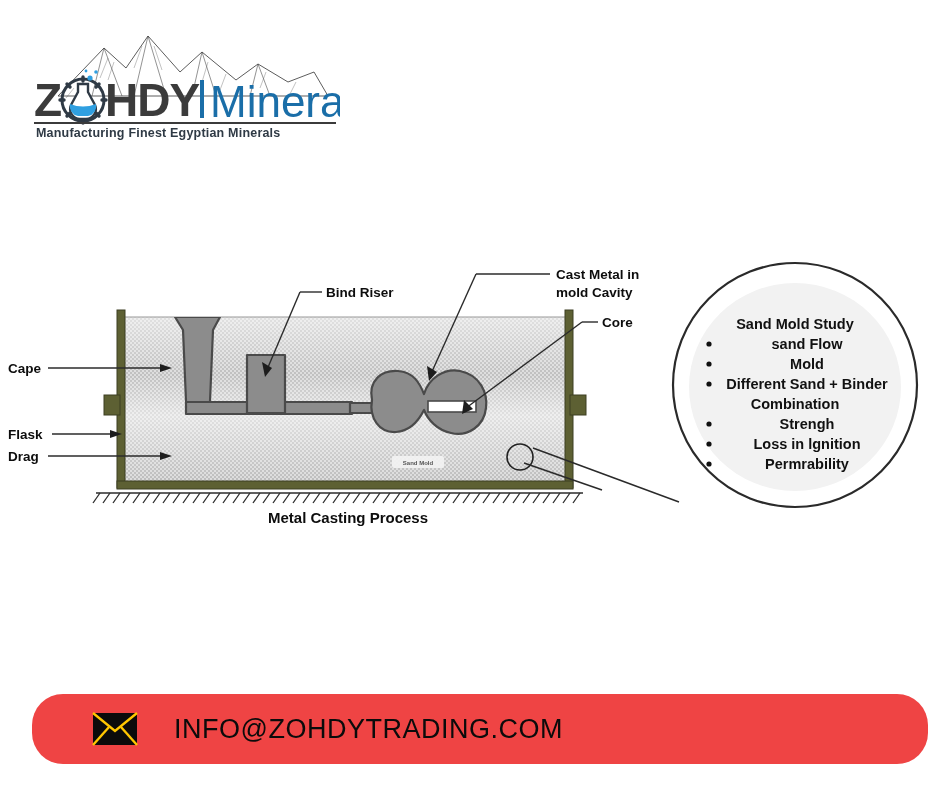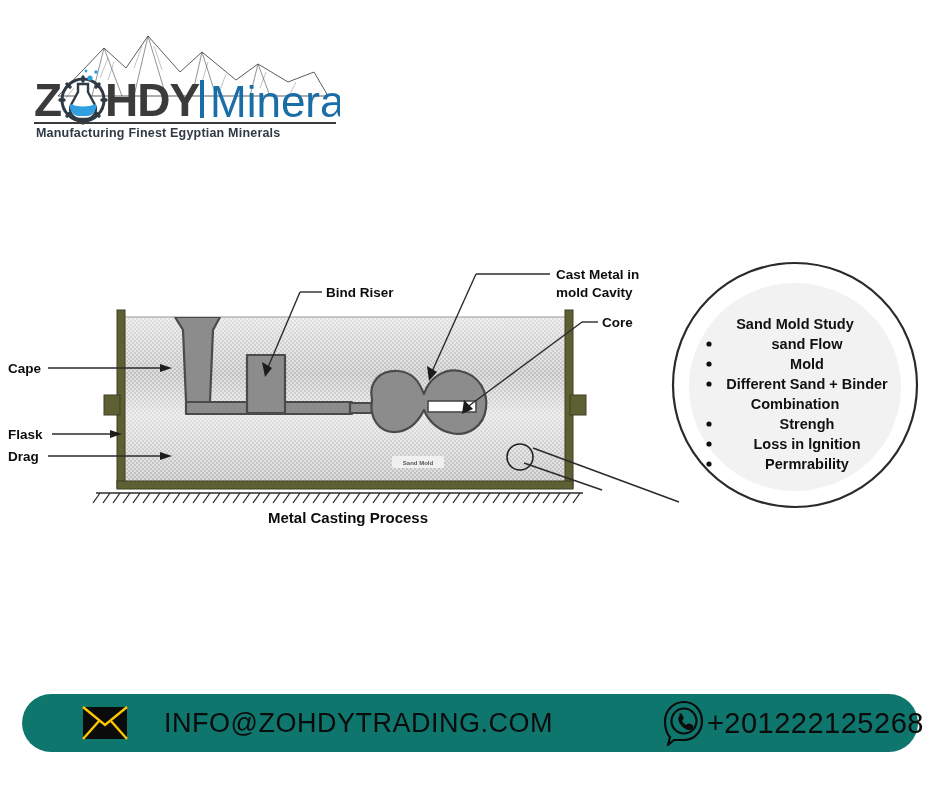--- a/index.html
+++ b/index.html
@@ -16,22 +16,22 @@
   
   #logo{position:absolute;left:30px;top:22px;width:310px;height:118px;}
   #logo svg{display:block;}
 
   
   #diagram{position:absolute;left:0;top:250px;width:940px;height:300px;}
   #diagram svg{display:block;}
 
   
   #footer-bar{
-    position:absolute;left:22px;top:694px;width:896px;height:58px;
-    background:#0f766e;border-radius:31px;
+    position:absolute;left:32px;top:694px;width:896px;height:70px;
+    background:#ef4444;border-radius:31px;
     display:flex;align-items:center;
   }
   .contact-block{display:flex;align-items:center;}
   #email-block{margin-left:60px;}
   #mail-icon{width:46px;height:34px;flex:none;}
   #email-text{
     margin-left:36px;font-size:27px;letter-spacing:.5px;color:#0b0b0b;
     font-family:"Liberation Sans", sans-serif;font-weight:400;white-space:nowrap;
   }
   #phone-block{margin-left:110px;}
@@ -304,26 +304,16 @@
     <div class="contact-block" id="email-block">
       <svg id="mail-icon" viewBox="0 0 46 34">
         <rect x="1" y="1" width="44" height="32" fill="#0b0b0b"></rect>
         <path d="M1 1 L23 19 L45 1" fill="none" stroke="#FFC700" stroke-width="2.4"></path>
         <path d="M1 33 L17 15" fill="none" stroke="#FFC700" stroke-width="2.4"></path>
         <path d="M45 33 L29 15" fill="none" stroke="#FFC700" stroke-width="2.4"></path>
       </svg>
       <span id="email-text">INFO@ZOHDYTRADING.COM</span>
     </div>
 
-    <div class="contact-block" id="phone-block">
-      <svg id="wa-icon" viewBox="0 0 42 46">
-        <path d="M21 2 C32 2 39 11 39 21 C39 31 32 40 21 40 L11 40 L5 45 L7 37 C3 33 2 27 2 21 C2 11 10 2 21 2 Z" fill="none" stroke="#0b0b0b" stroke-width="2.2"></path>
-        <circle cx="21" cy="21" r="12.5" fill="none" stroke="#0b0b0b" stroke-width="2.2"></circle>
-        <path d="M16 14 c1.6 -1 2.8 -.4 3.3 .8 l1.2 2.6 c.4 .9 .1 1.6 -.6 2.2 l-.9 .8 c.9 2 2.4 3.6 4.4 4.6 l.8 -.9
-                 c.6 -.7 1.3 -.9 2.2 -.5 l2.6 1.2 c1.2 .6 1.7 1.8 .8 3.3 c-.9 1.5 -2.7 2.3 -4.6 1.8
-                 c-4.3 -1.1 -8.6 -5.4 -9.8 -9.7 c-.5 -1.9 .2 -4 1.6 -5 Z" fill="#0b0b0b"></path>
-      </svg>
-      <span id="phone-text">+201222125268</span>
-    </div>
 
   </div>
 
 </div>
 
 </body></html>

